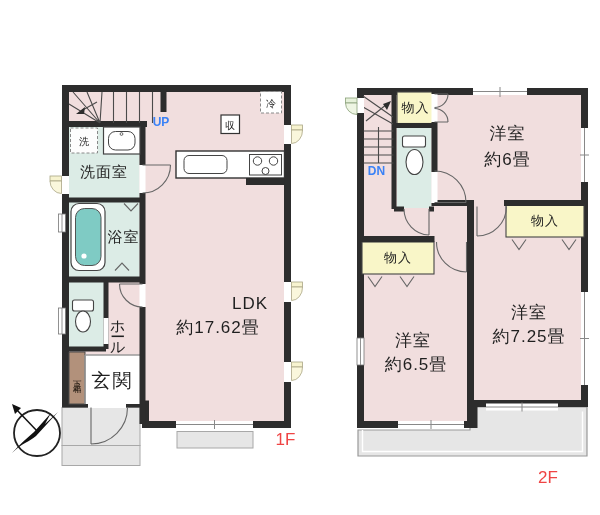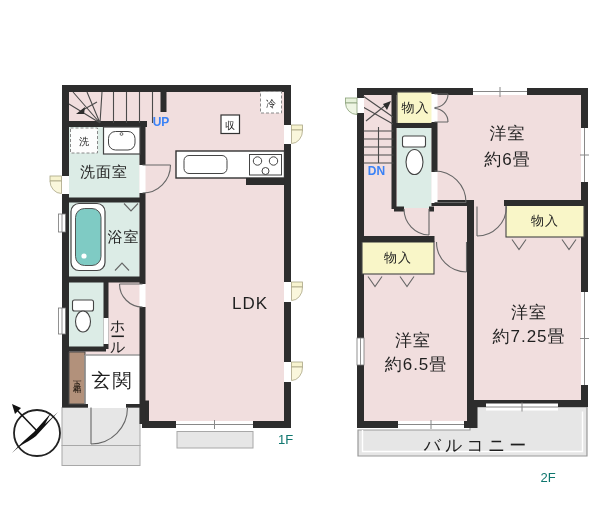--- a/index.html
+++ b/index.html
@@ -7,21 +7,21 @@
          font-family:"Liberation Sans","DejaVu Sans",sans-serif;}
   #plan-svg{position:absolute;left:0;top:0;}
   .lbl{position:absolute;transform:translate(-50%,-50%);color:#1f1f1f;white-space:nowrap;
        font-family:"Liberation Sans","DejaVu Sans",sans-serif;line-height:1.1;text-align:center;}
   .lbl.vert{writing-mode:vertical-rl;letter-spacing:2px;}
   .room-big{font-size:17px;font-weight:500;letter-spacing:1px;}
   .room-mid{font-size:15px;font-weight:400;letter-spacing:1px;}
   .room-sm{font-size:10px;font-weight:500;}
   .closet{font-size:13px;font-weight:400;letter-spacing:1px;}
   .updn{font-size:12px;font-weight:600;color:#3b82f6;}
-  .floor-tag{font-size:13px;color:#0f766e;}
+  .floor-tag{font-size:17px;color:#ef4444;}
   .genkan{font-size:19px;font-weight:500;letter-spacing:2px;font-family:Liberation Serif, serif;}
   .balc{font-size:17px;font-weight:500;letter-spacing:4px;}
   .shoe{font-size:8.5px;font-weight:500;color:#231a12;}
 </style>
 </head>
 <body>
 
 <div id="stage">
 
 <svg id="plan-svg" width="600" height="515" viewBox="0 0 600 515">
@@ -202,28 +202,28 @@
 <div class="lbl updn" style="left:161px;top:123px;">UP</div>
 <div class="lbl room-sm" style="left:84px;top:140.5px;">洗</div>
 <div class="lbl room-mid" style="left:104px;top:172px;">洗面室</div>
 <div class="lbl room-mid" style="left:123.5px;top:237px;">浴室</div>
 <div class="lbl room-mid vert" style="left:117.5px;top:330px;">ホール</div>
 <div class="lbl shoe vert" style="left:77px;top:377px;">下足箱</div>
 <div class="lbl genkan" style="left:112.5px;top:380.5px;">玄関</div>
 <div class="lbl room-sm" style="left:230px;top:124.5px;">収</div>
 <div class="lbl room-sm" style="left:271px;top:102.5px;">冷</div>
 <div class="lbl room-big" style="left:218px;top:304px;margin-left:32px;">LDK</div>
+<div class="lbl room-big" style="left:218px;top:327.5px;">約17.62畳</div>
 <div class="lbl floor-tag" style="left:285.5px;top:439.5px;">1F</div>
 
 <div class="lbl updn" style="left:376.5px;top:171.5px;">DN</div>
 <div class="lbl closet" style="left:415.5px;top:108px;">物入</div>
 <div class="lbl room-big" style="left:507.5px;top:133.5px;">洋室</div>
 <div class="lbl room-big" style="left:507.5px;top:160px;">約6畳</div>
 <div class="lbl closet" style="left:545px;top:221px;">物入</div>
 <div class="lbl closet" style="left:398px;top:258px;">物入</div>
 <div class="lbl room-big" style="left:413px;top:341px;">洋室</div>
 <div class="lbl room-big" style="left:416px;top:364.5px;">約6.5畳</div>
 <div class="lbl room-big" style="left:529px;top:313px;">洋室</div>
 <div class="lbl room-big" style="left:529px;top:337px;text-align:right;">約7.25畳</div>
-<div class="lbl balc" style="left:477px;top:445.5px;">バルコニー</div>
 <div class="lbl floor-tag" style="left:548px;top:477.5px;">2F</div>
 
 </div>
 
 </body></html>

